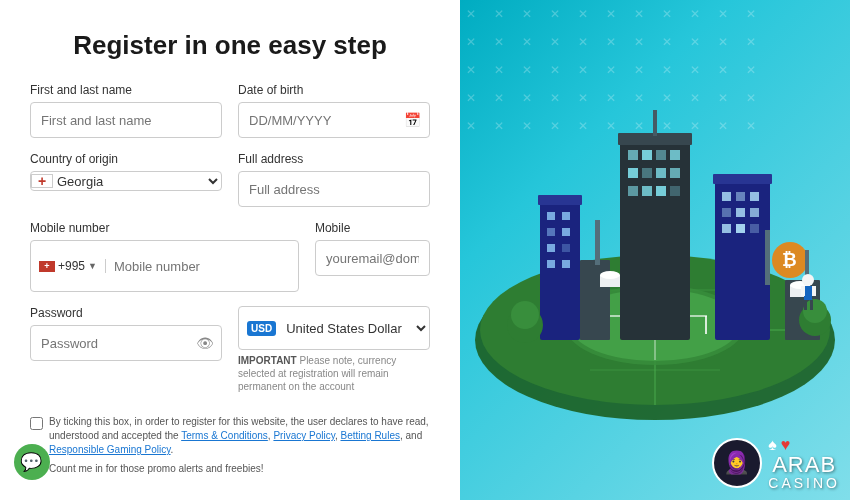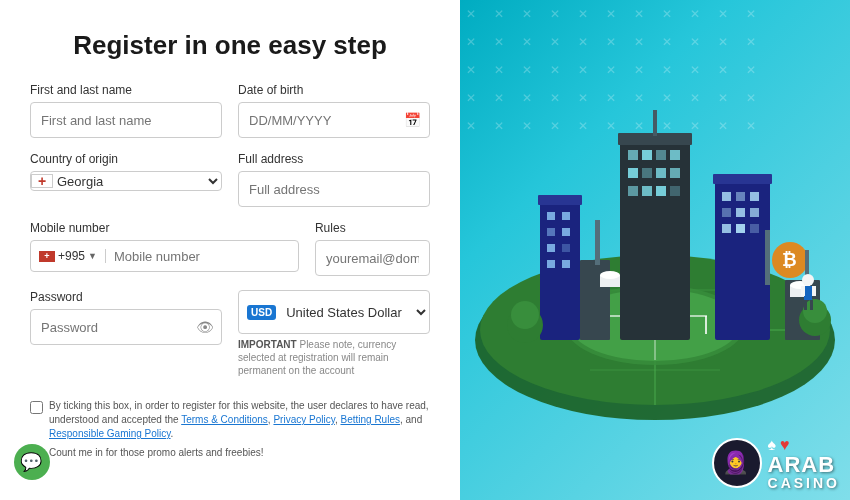--- a/index.html
+++ b/index.html
@@ -126,21 +126,21 @@
       cursor: pointer;
       padding-right: 4px;
     }
 
     
     .phone-input-wrapper {
       display: flex;
       align-items: center;
       border: 1px solid #ccc;
       border-radius: 4px;
-      height: 32px;
+      height: 52px;
       overflow: hidden;
       background: #fff;
     }
 
     .phone-prefix {
       display: flex;
       align-items: center;
       padding: 0 8px;
       border-right: 1px solid #ccc;
       font-size: 12px;
@@ -308,24 +308,25 @@
       bottom: 10px;
       right: 10px;
       display: flex;
       align-items: center;
       gap: 6px;
       z-index: 10;
     }
 
     .logo-text {
       font-size: 18px;
-      font-weight: 700;
+      font-weight: 400;
       color: #fff;
       text-shadow: 1px 1px 3px rgba(0,0,0,0.5);
       line-height: 1;
+      text-align: center;
     }
 
     .logo-text .arab {
       display: block;
       font-size: 22px;
       letter-spacing: 1px;
     }
 
     .logo-text .casino {
       display: block;
@@ -407,21 +408,21 @@
       <div class="phone-input-wrapper">
         <div class="phone-prefix">
           <span class="phone-prefix-flag"></span>
           <span>+995</span>
           <span style="font-size:9px; color:#666;">▼</span>
         </div>
         <input class="phone-text-input" type="text" placeholder="Mobile number" style="">
       </div>
     </div>
     <div class="form-group">
-      <label class="form-label">Rules</label>
+      <label class="form-label">Mobile</label>
       <input class="form-input" type="email" placeholder="youremail@domain.com" style="">
     </div>
   </div>
 
   <div class="form-row">
     <div class="form-group">
       <label class="form-label">Password</label>
       <div class="password-input-wrapper">
         <input class="form-input" type="password" placeholder="Password" style="">
         <span class="eye-icon">👁</span>

